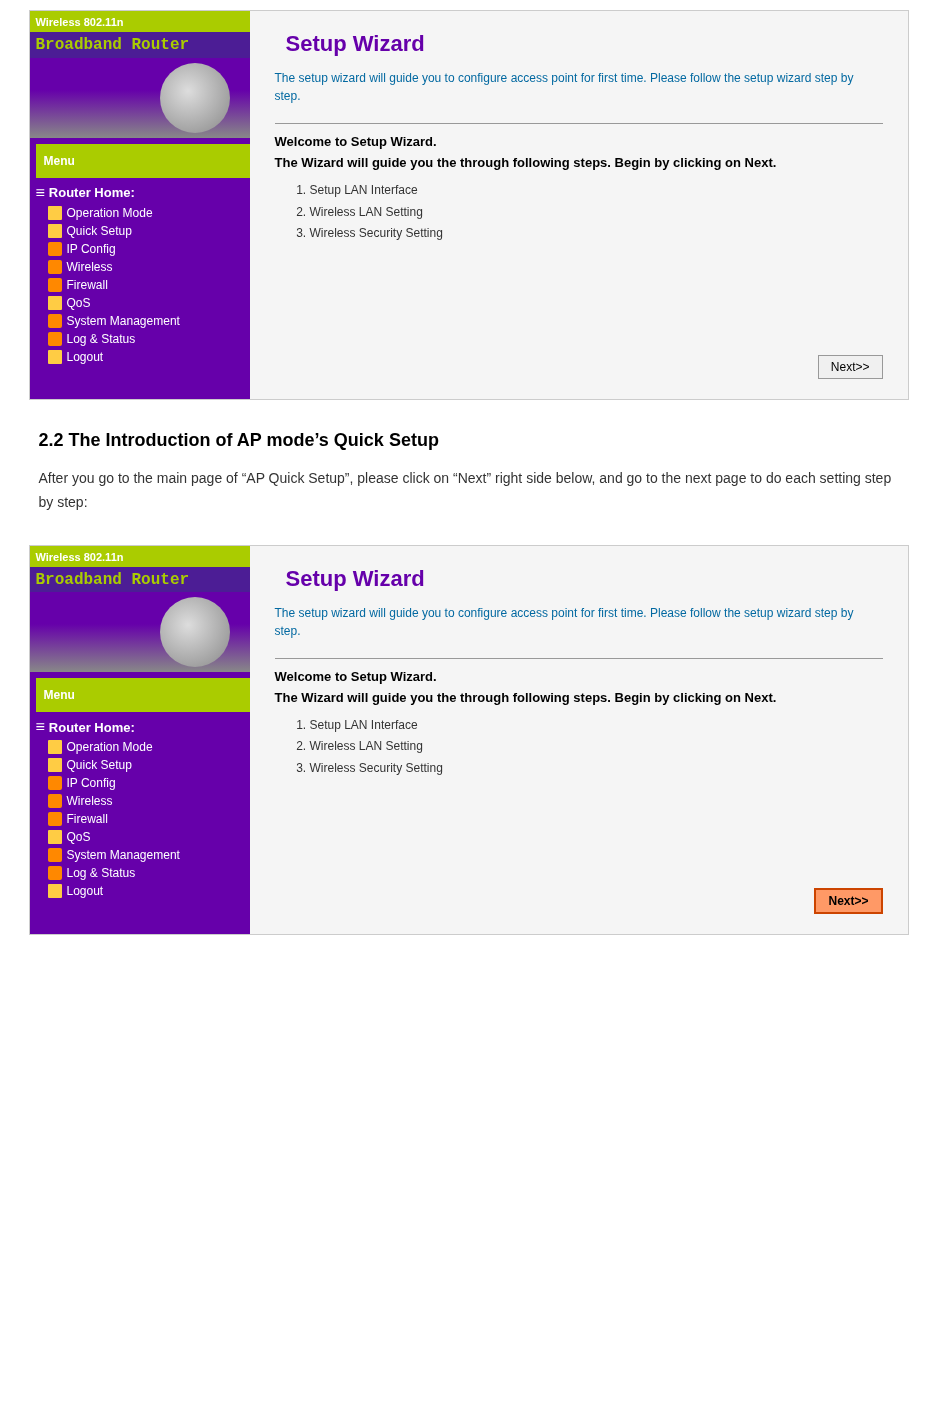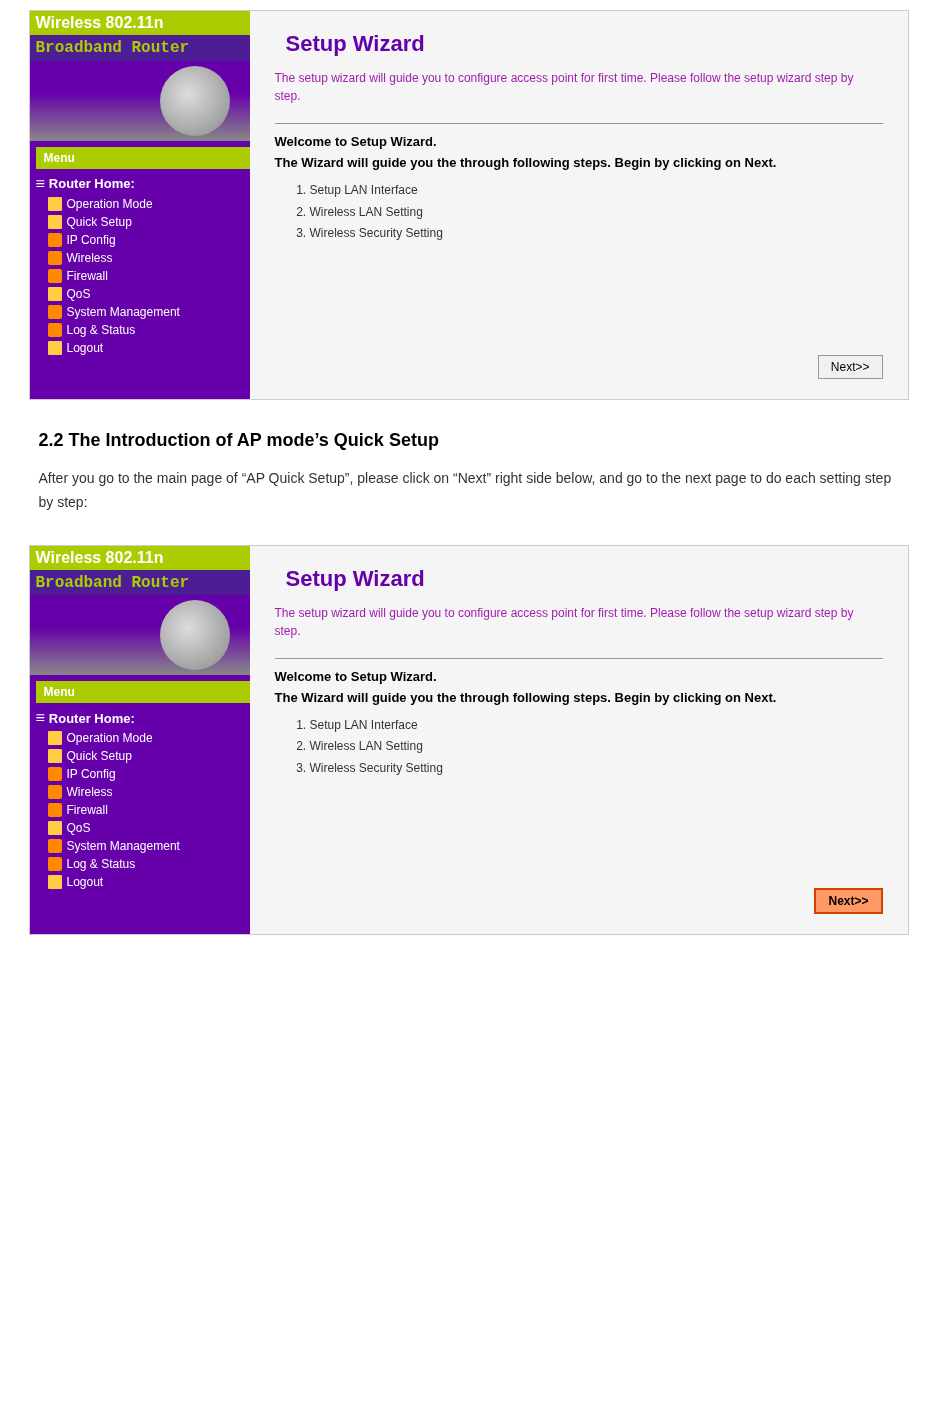--- a/index.html
+++ b/index.html
@@ -28,21 +28,21 @@
     }
 
     .sidebar-header-bar {
       background: #aacc00;
       padding: 3px 6px;
     }
 
     .sidebar-header-bar .brand-title {
       color: #fff;
       font-weight: bold;
-      font-size: 16px;
+      font-size: 11px;
     }
 
     .sidebar-brand {
       background: #4c1d95;
       padding: 5px 6px 3px 6px;
       font-family: Liberation Mono, monospace;
     }
 
     .sidebar-brand .brand-main {
       color: #aacc00;
@@ -70,21 +70,21 @@
       position: absolute;
       right: 20px;
       top: 5px;
     }
 
     .menu-label {
       background: #aacc00;
       color: #fff;
       font-weight: bold;
       font-size: 12px;
-      padding: 4px 8px;
+      padding: 10px 8px;
       display: inline-block;
       margin: 6px 0 4px 6px;
     }
 
     .sidebar-router-home {
       color: #fff;
       font-size: 13px;
       font-weight: bold;
       padding: 2px 6px 2px 6px;
       display: flex;
@@ -147,21 +147,21 @@
     }
 
     .content-divider {
       border: none;
       border-top: 1px solid #999;
       margin: 10px 0;
     }
 
     .intro-text {
       font-size: 12px;
-      color: #a21caf;
+      color: #0369a1;
       margin-bottom: 8px;
       line-height: 1.5;
     }
 
     .welcome-bold {
       font-weight: bold;
       font-size: 13px;
       margin-bottom: 6px;
     }
 

